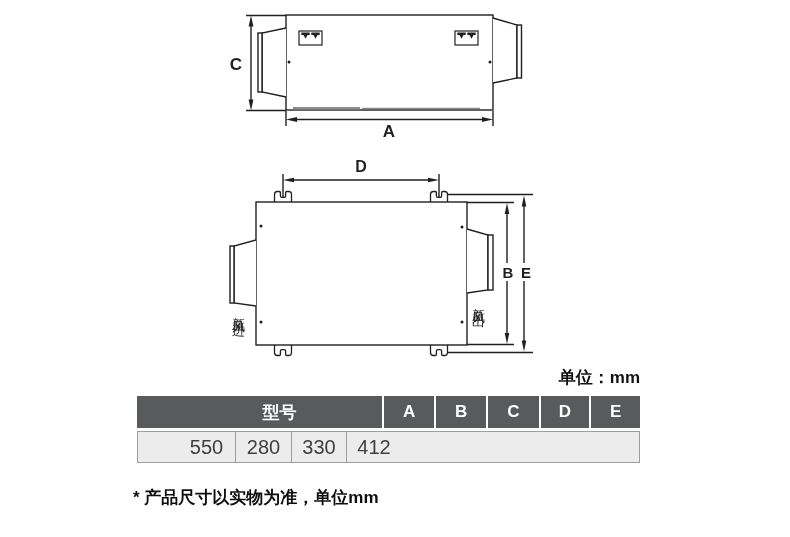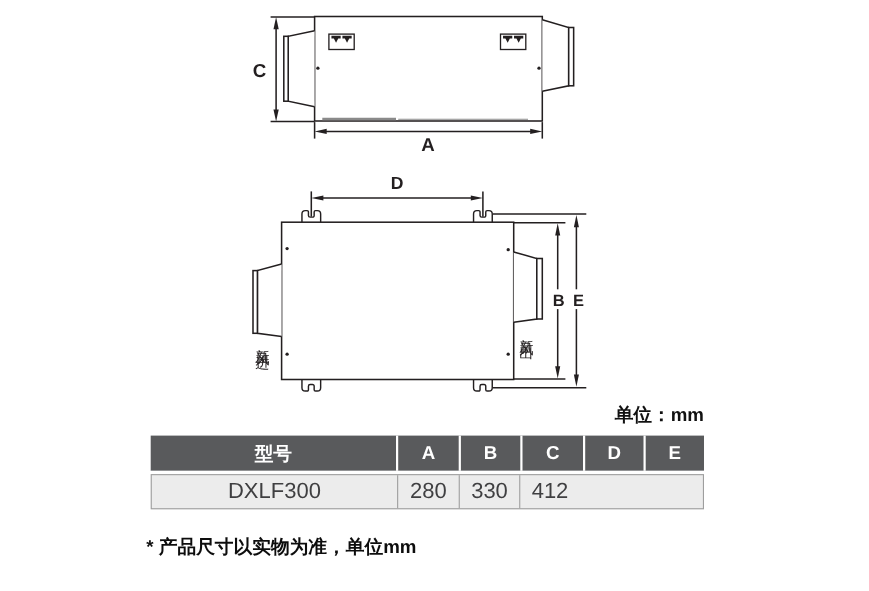--- a/index.html
+++ b/index.html
@@ -10,21 +10,21 @@
   #diagram-svg{position:absolute;left:0;top:0;}
   .dim-label{font-weight:bold;fill:#231f20;}
   .vtext{
     position:absolute;writing-mode:vertical-rl;text-orientation:upright;
     font-size:13px;letter-spacing:3px;color:#231f20;line-height:16px;font-weight:500;
   }
   #unit-note{
     position:absolute;top:366px;right:150px;font-size:17px;font-weight:bold;color:#111;
   }
   #spec-table{position:absolute;left:137px;top:396px;width:503px;}
-  .t-row{display:flex;box-sizing:border-box;}
+  .t-row{display:flex;box-sizing:border-box;padding-left:40px;}
   .t-head{background:#595a5c;height:32px;}
   .t-gap{height:3px;background:#ffffff;}
   .t-data{background:#ececec;height:32px;border:1px solid #9e9e9e;}
   .t-cell{
     display:flex;align-items:center;justify-content:center;
     box-sizing:border-box;overflow:hidden;
   }
   .t-head .t-cell{color:#ffffff;font-weight:bold;font-size:17px;}
   .t-head .t-cell + .t-cell{border-left:2px solid #ffffff;}
   .t-data .t-cell{color:#3f3f41;font-size:20px;}
@@ -158,20 +158,20 @@
   <div class="t-row t-head">
     <div class="t-cell c0">型号</div>
     <div class="t-cell c1">A</div>
     <div class="t-cell c2">B</div>
     <div class="t-cell c3">C</div>
     <div class="t-cell c4">D</div>
     <div class="t-cell c5">E</div>
   </div>
   <div class="t-gap"></div>
   <div class="t-row t-data">
-    <div class="t-cell c0">DXLF300</div>
+    <div class="t-cell c1">550</div>
     <div class="t-cell c2">280</div>
     <div class="t-cell c4">330</div>
     <div class="t-cell c5">412</div>
   </div>
 </div>
 
 <div id="footnote">* 产品尺寸以实物为准，单位mm</div>
 
 </body></html>

